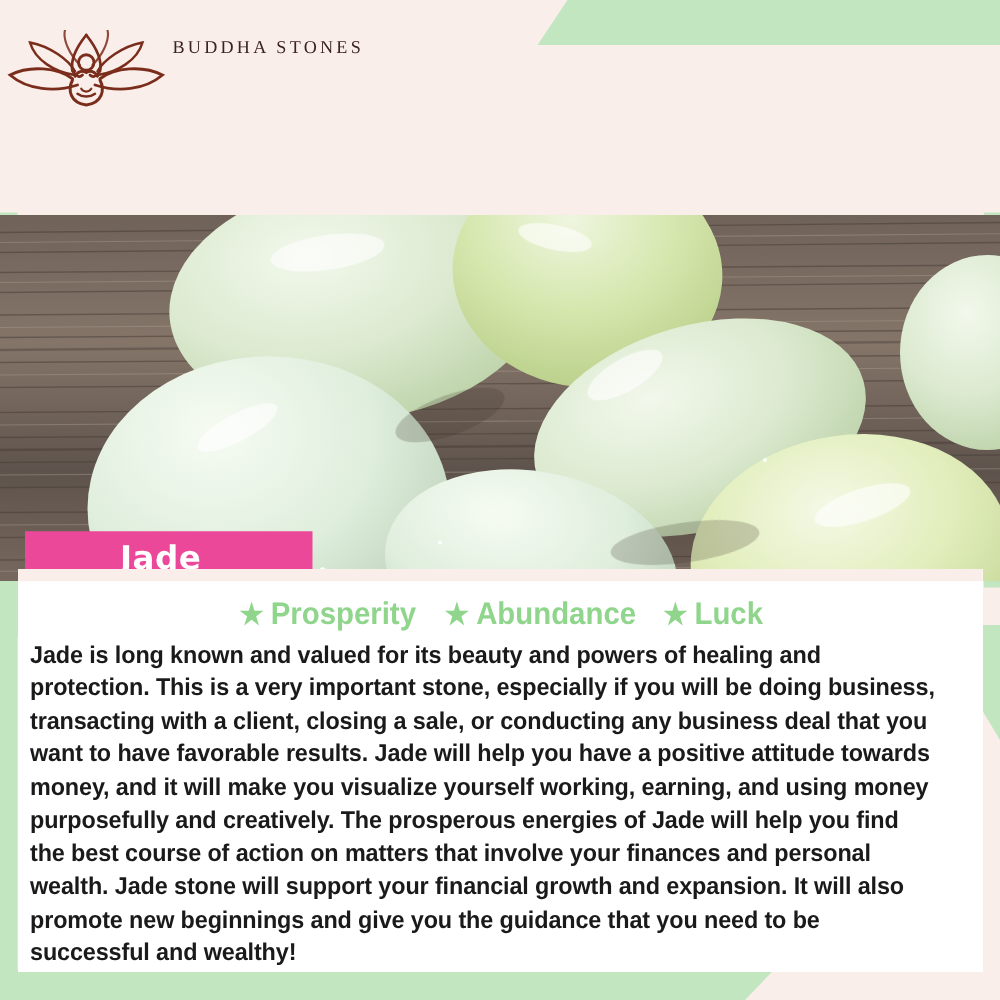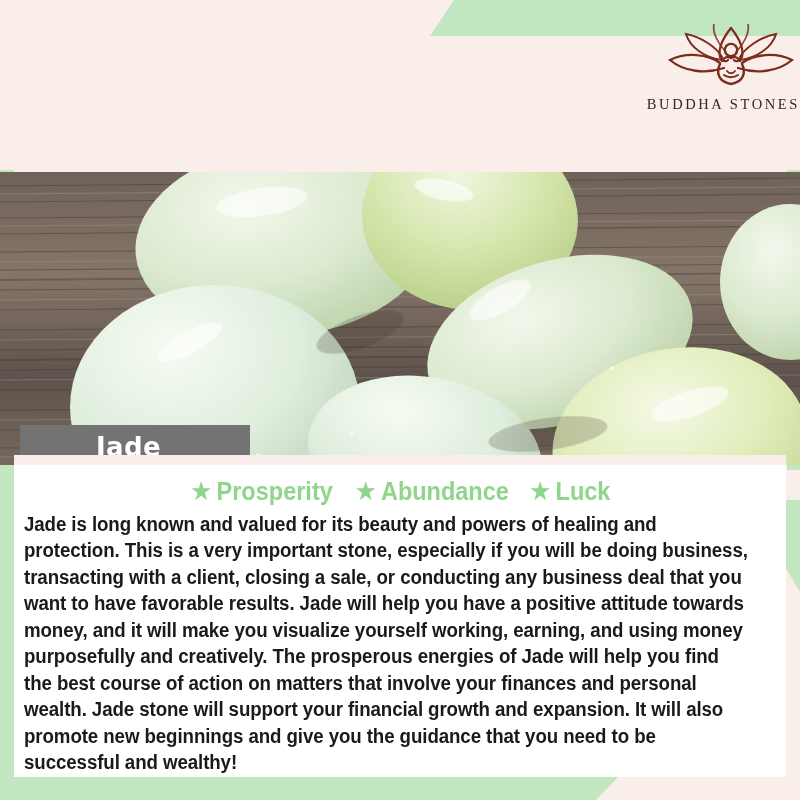--- a/index.html
+++ b/index.html
@@ -33,21 +33,21 @@
     clip-path:polygon(0 0,100% 0,100% 100%,0 calc(100% - 30px));
   }
   .deco-right-edge{
     top:170px;left:787px;width:13px;height:300px;
   }
 
   
   .header{position:absolute;top:0;left:0;width:800px;height:172px;}
   .logo-wrap{
     position:absolute;left:0;right:0;top:24px;
-    display:flex;flex-direction:column;align-items:flex-end;
+    display:flex;flex-direction:row;align-items:flex-start;
   }
   .logo-mark{width:138px;height:66px;display:block;}
   .logo-word{
     margin-top:6px;
     font-family:"Liberation Serif","DejaVu Serif",serif;
     font-size:14.5px;letter-spacing:2.6px;color:#3b2320;font-weight:400;
   }
 
   
   .title-band{
@@ -63,21 +63,21 @@
 
   
   .photo{
     position:absolute;top:172px;left:0;width:800px;height:293px;overflow:hidden;
   }
   .photo svg{display:block;width:800px;height:293px;}
 
   
   .jade-banner{
     position:absolute;top:425px;left:20px;width:230px;height:44px;
-    background:#737373;display:flex;align-items:center;
+    background:#ec4899;display:flex;align-items:center;
   }
   .jade-text{
     margin-left:76px;color:#ffffff;font-size:26px;font-weight:bold;
     font-family:"DejaVu Sans","Liberation Sans",sans-serif;letter-spacing:.4px;
   }
 
   
   .content{
     position:absolute;top:465px;left:14px;width:772px;height:312px;
     background:#ffffff;

